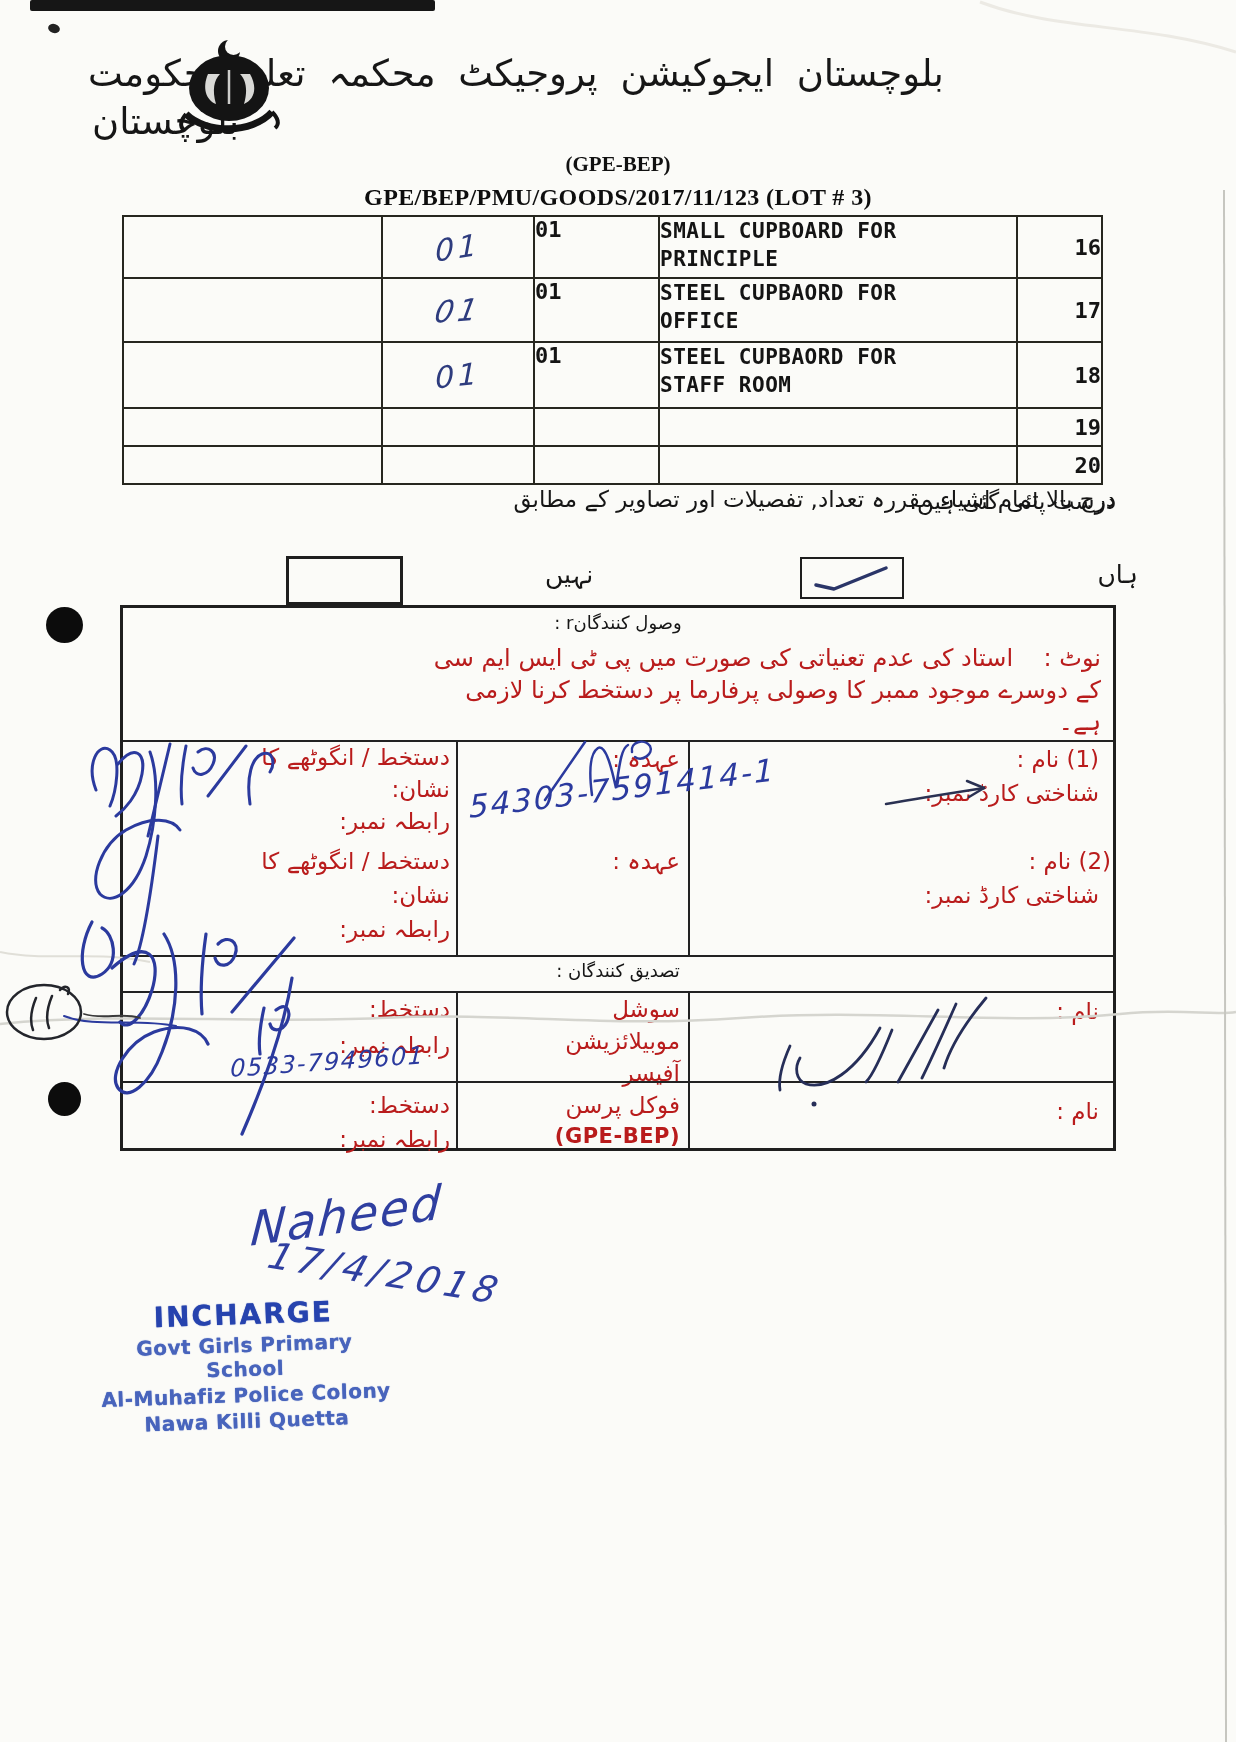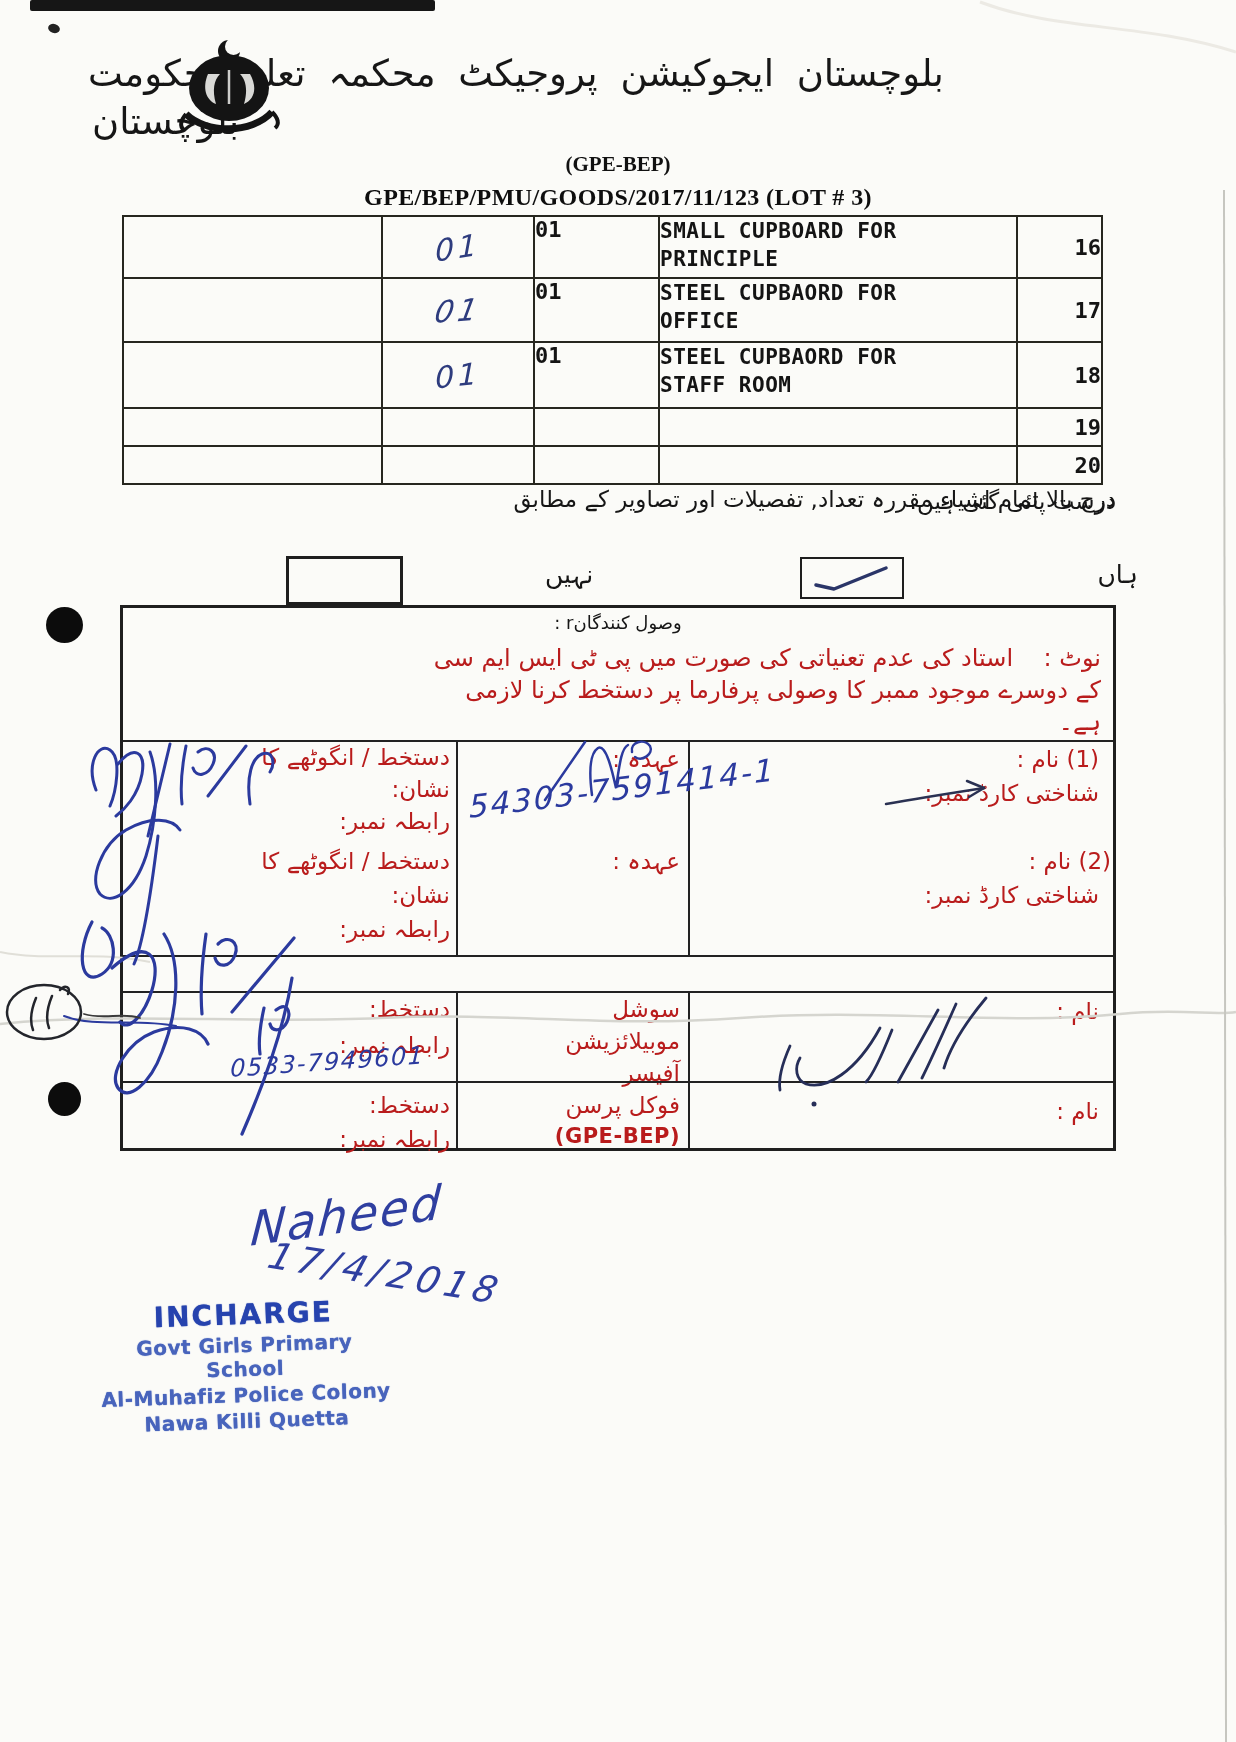--- a/index.html
+++ b/index.html
@@ -172,20 +172,21 @@
     <div class="lbl" style="right:433px;top:240px">عہدہ :</div>
 
     <div class="lbl" style="right:663px;top:136px">دستخط / انگوٹھے کا</div>
     <div class="lbl" style="right:663px;top:168px">نشان:</div>
     <div class="lbl" style="right:663px;top:200px">رابطہ نمبر:</div>
     <div class="lbl" style="right:663px;top:240px">دستخط / انگوٹھے کا</div>
     <div class="lbl" style="right:663px;top:274px">نشان:</div>
     <div class="lbl" style="right:663px;top:308px">رابطہ نمبر:</div>
 
     <div class="hl" style="top:347px"></div>
+    <div class="ftitle urdu" style="top:352px">تصدیق کنندگان :</div>
     <div class="hl" style="top:383px"></div>
 
     <div class="lbl" style="right:14px;top:390px">نام :</div>
     <div class="lbl" style="right:433px;top:388px">سوشل</div>
     <div class="lbl" style="right:433px;top:420px">موبیلائزیشن</div>
     <div class="lbl" style="right:433px;top:452px">آفیسر</div>
     <div class="lbl" style="right:663px;top:388px">دستخط:</div>
     <div class="lbl" style="right:663px;top:424px">رابطہ نمبر:</div>
 
     <div class="hl" style="top:473px"></div>

